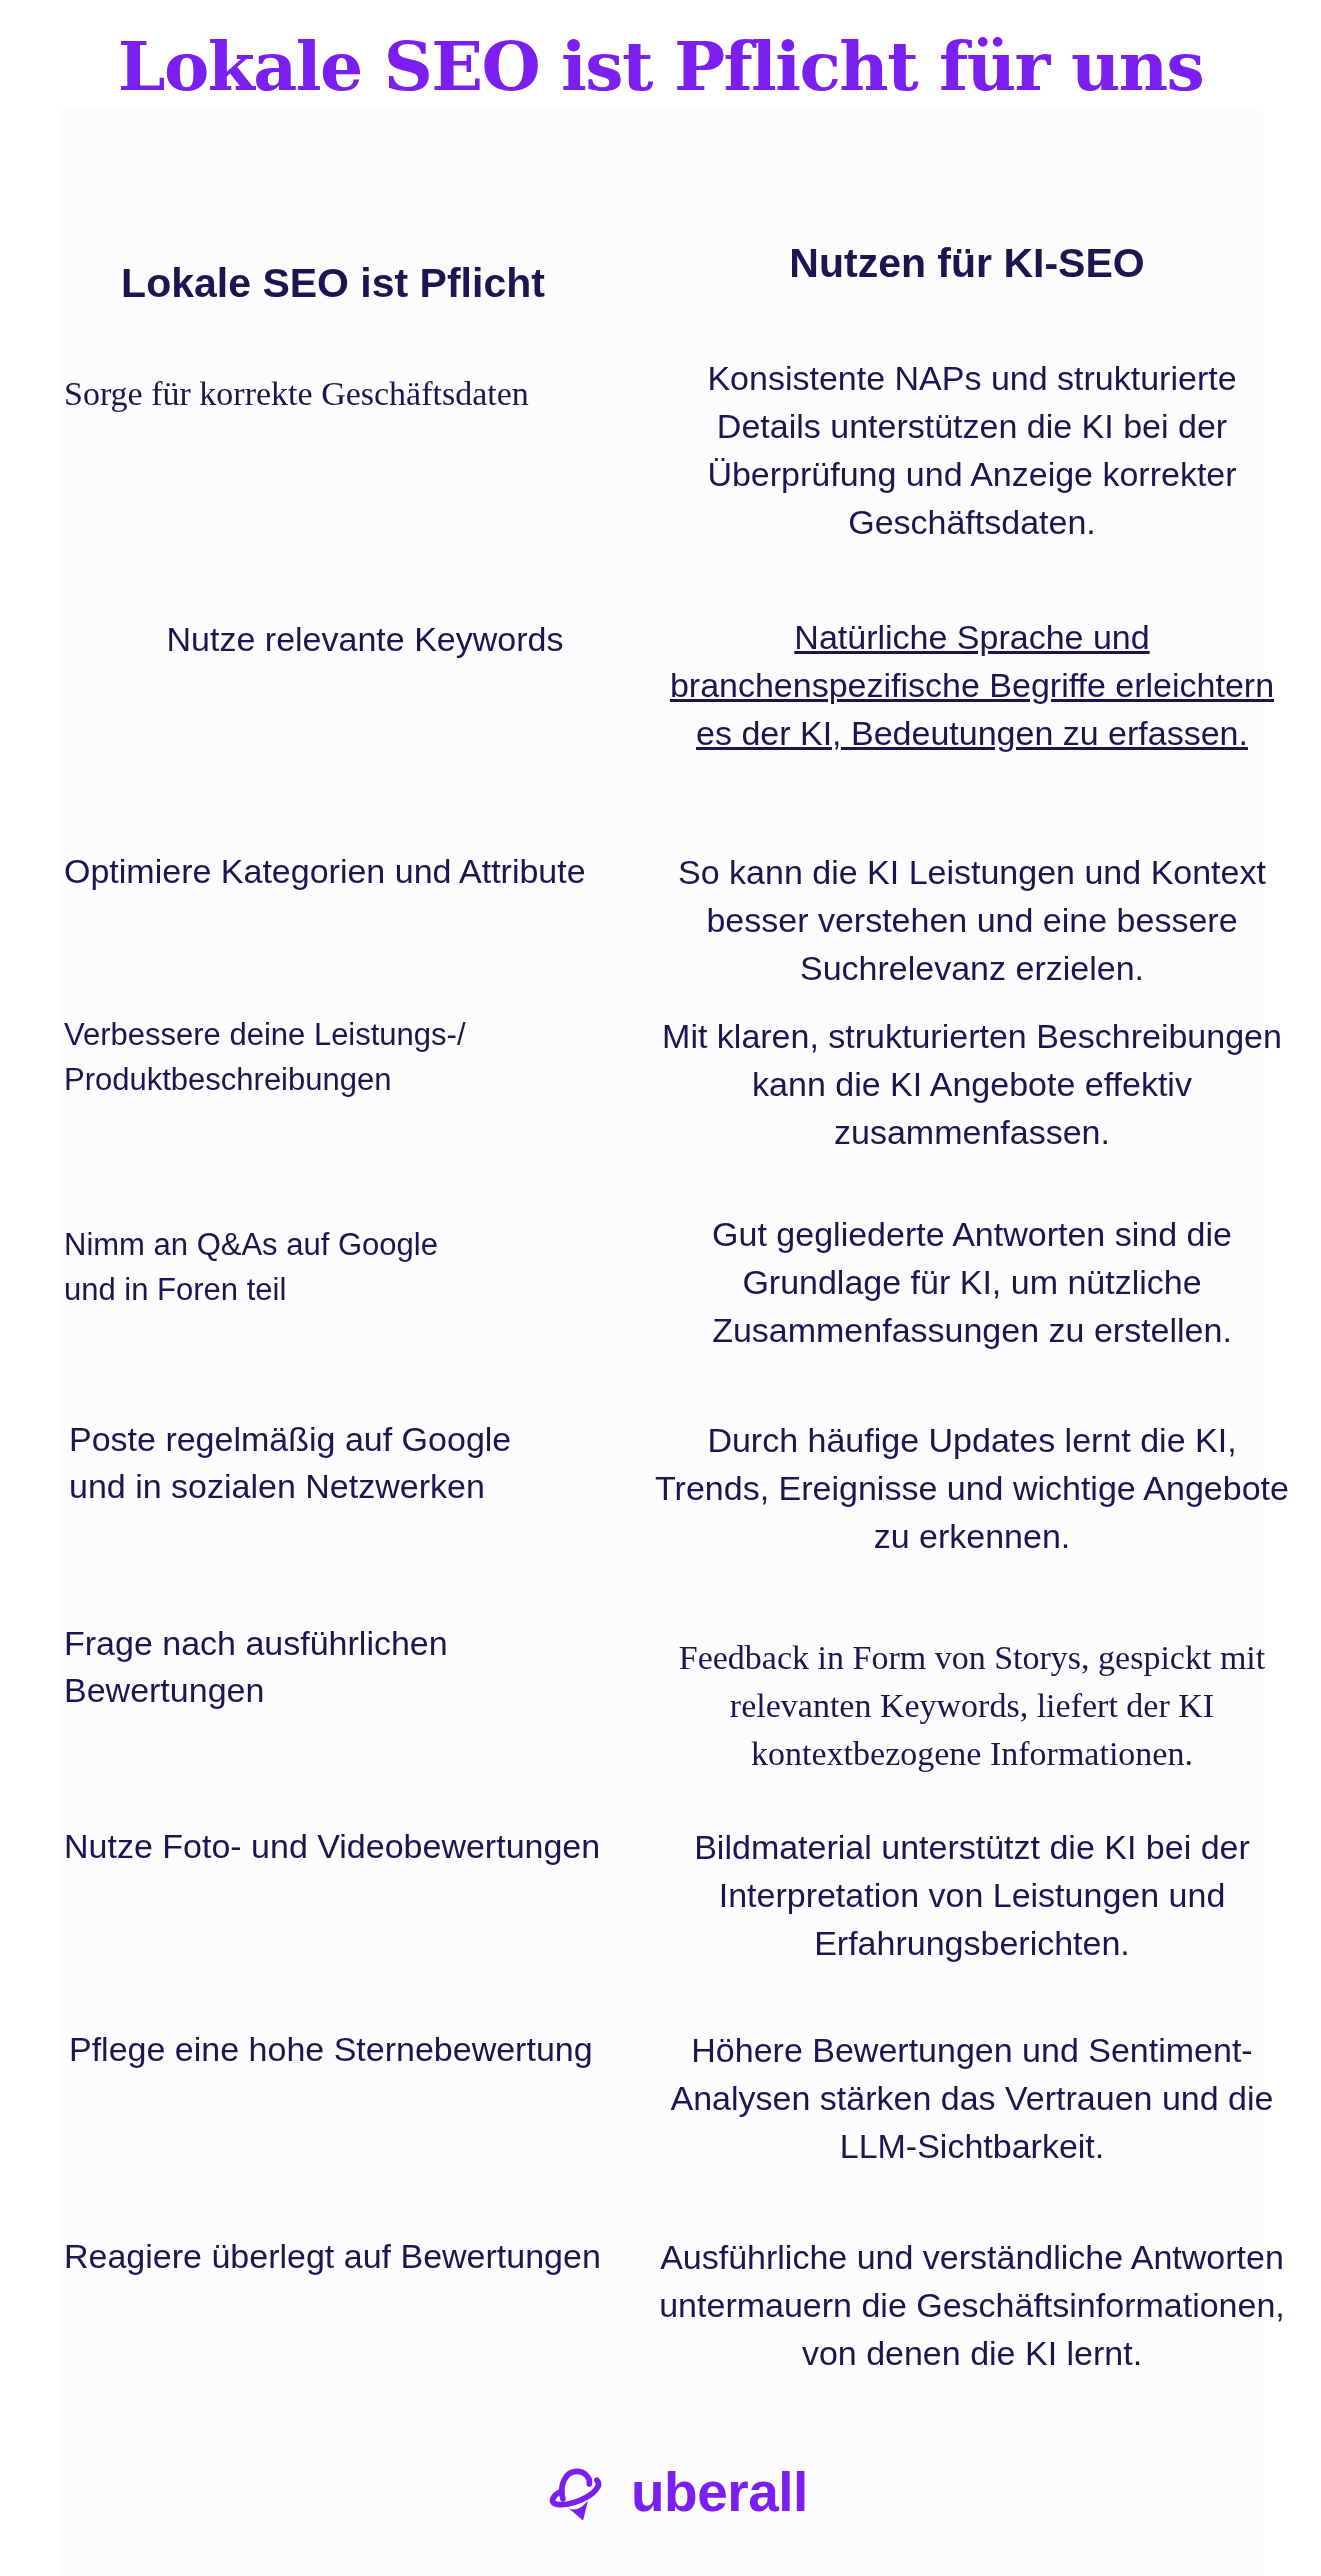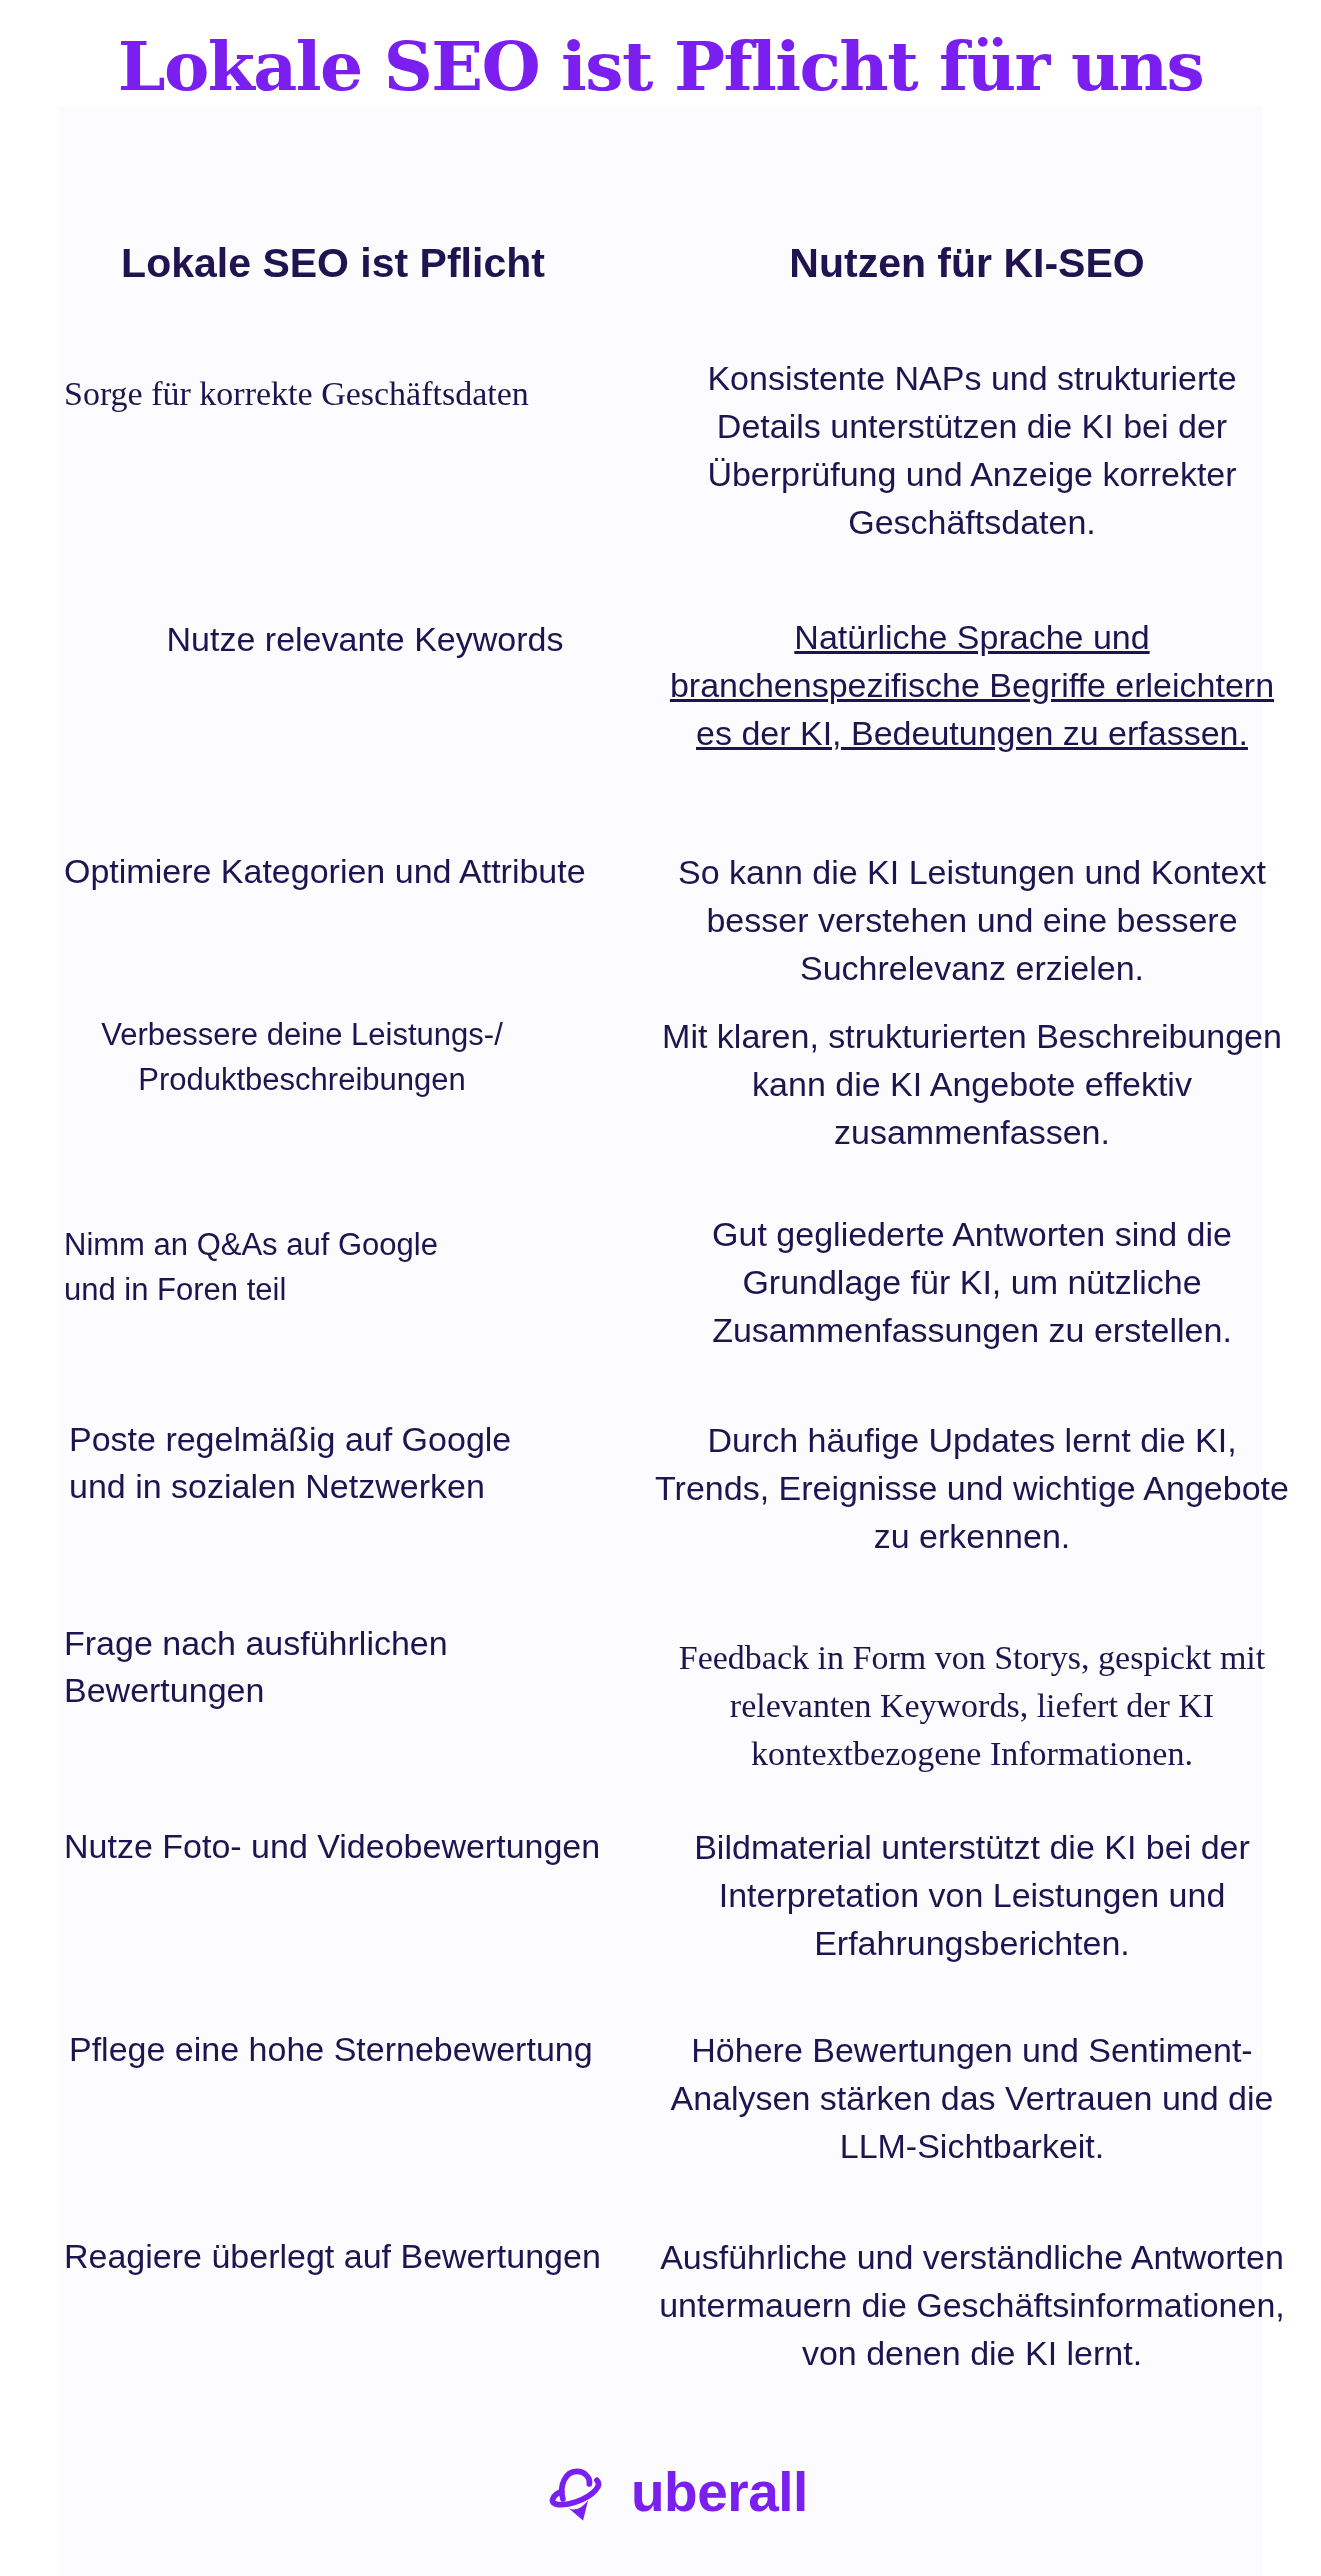--- a/index.html
+++ b/index.html
@@ -8,21 +8,21 @@
     font-family: "Liberation Sans", sans-serif; color: #1f1450;
   }
   .panel { position: absolute; left: 58px; top: 106px; width: 1205px; height: 2470px; background: #fcfcfe; }
   .title {
     position: absolute; left: 0; top: 26.4px; width: 1321px; text-align: center;
     font-family: "DejaVu Serif", serif; font-weight: bold; font-size: 68px; color: #7a1ff0; letter-spacing: -1.6px;
   }
   .colhead {
     position: absolute; top: 240px; font-size: 41px; font-weight: bold; color: #1f1450; text-align: center;
   }
-  .colhead.left { left: 69px; width: 528px; }
+  .colhead.left { left: 69px; width: 528px; margin-top: 20px; }
   .colhead.right { left: 655px; width: 624px; }
   .row { position: absolute; left: 0; width: 1321px; }
   .cell-left {
     position: absolute; left: 64px; width: 592px; font-size: 34px; line-height: 47px; color: #1f1450;
   }
   .cell-left.small { font-size: 31px; line-height: 45px; }
   .cell-right {
     position: absolute; left: 655px; width: 634px; font-size: 34px; line-height: 48px; text-align: center; color: #1f1450;
   }
   .logo { position: absolute; left: 544px; top: 2460px; height: 63px; display: flex; align-items: center; }
@@ -45,21 +45,21 @@
 </div>
 <div class="row" style="top:600px;">
   <div class="cell-left" style="top:16px;left:69px;text-align:center;">Nutze relevante Keywords</div>
   <div class="cell-right" style="top:13px;text-decoration:underline;">Natürliche Sprache und branchenspezifische Begriffe erleichtern es der KI, Bedeutungen zu erfassen.</div>
 </div>
 <div class="row" style="top:848px;">
   <div class="cell-left" style="top:0;">Optimiere Kategorien und Attribute</div>
   <div class="cell-right" style="top:0;">So kann die KI Leistungen und Kontext besser verstehen und eine bessere Suchrelevanz erzielen.</div>
 </div>
 <div class="row" style="top:1012px;">
-  <div class="cell-left small" style="top:0;width:476px;text-align:center;">Verbessere deine Leistungs-/ Produktbeschreibungen</div>
+  <div class="cell-left small" style="top:0;width:476px;">Verbessere deine Leistungs-/ Produktbeschreibungen</div>
   <div class="cell-right" style="top:0;">Mit klaren, strukturierten Beschreibungen kann die KI Angebote effektiv zusammenfassen.</div>
 </div>
 <div class="row" style="top:1210px;">
   <div class="cell-left small" style="top:0;width:402px;margin-top:12px;">Nimm an Q&amp;As auf Google und in Foren teil</div>
   <div class="cell-right" style="top:0;">Gut gegliederte Antworten sind die Grundlage für KI, um nützliche Zusammenfassungen zu erstellen.</div>
 </div>
 <div class="row" style="top:1416px;">
   <div class="cell-left" style="top:0;left:69px;width:476px;">Poste regelmäßig auf Google und in sozialen Netzwerken</div>
   <div class="cell-right" style="top:0;">Durch häufige Updates lernt die KI, Trends, Ereignisse und wichtige Angebote zu erkennen.</div>
 </div>

